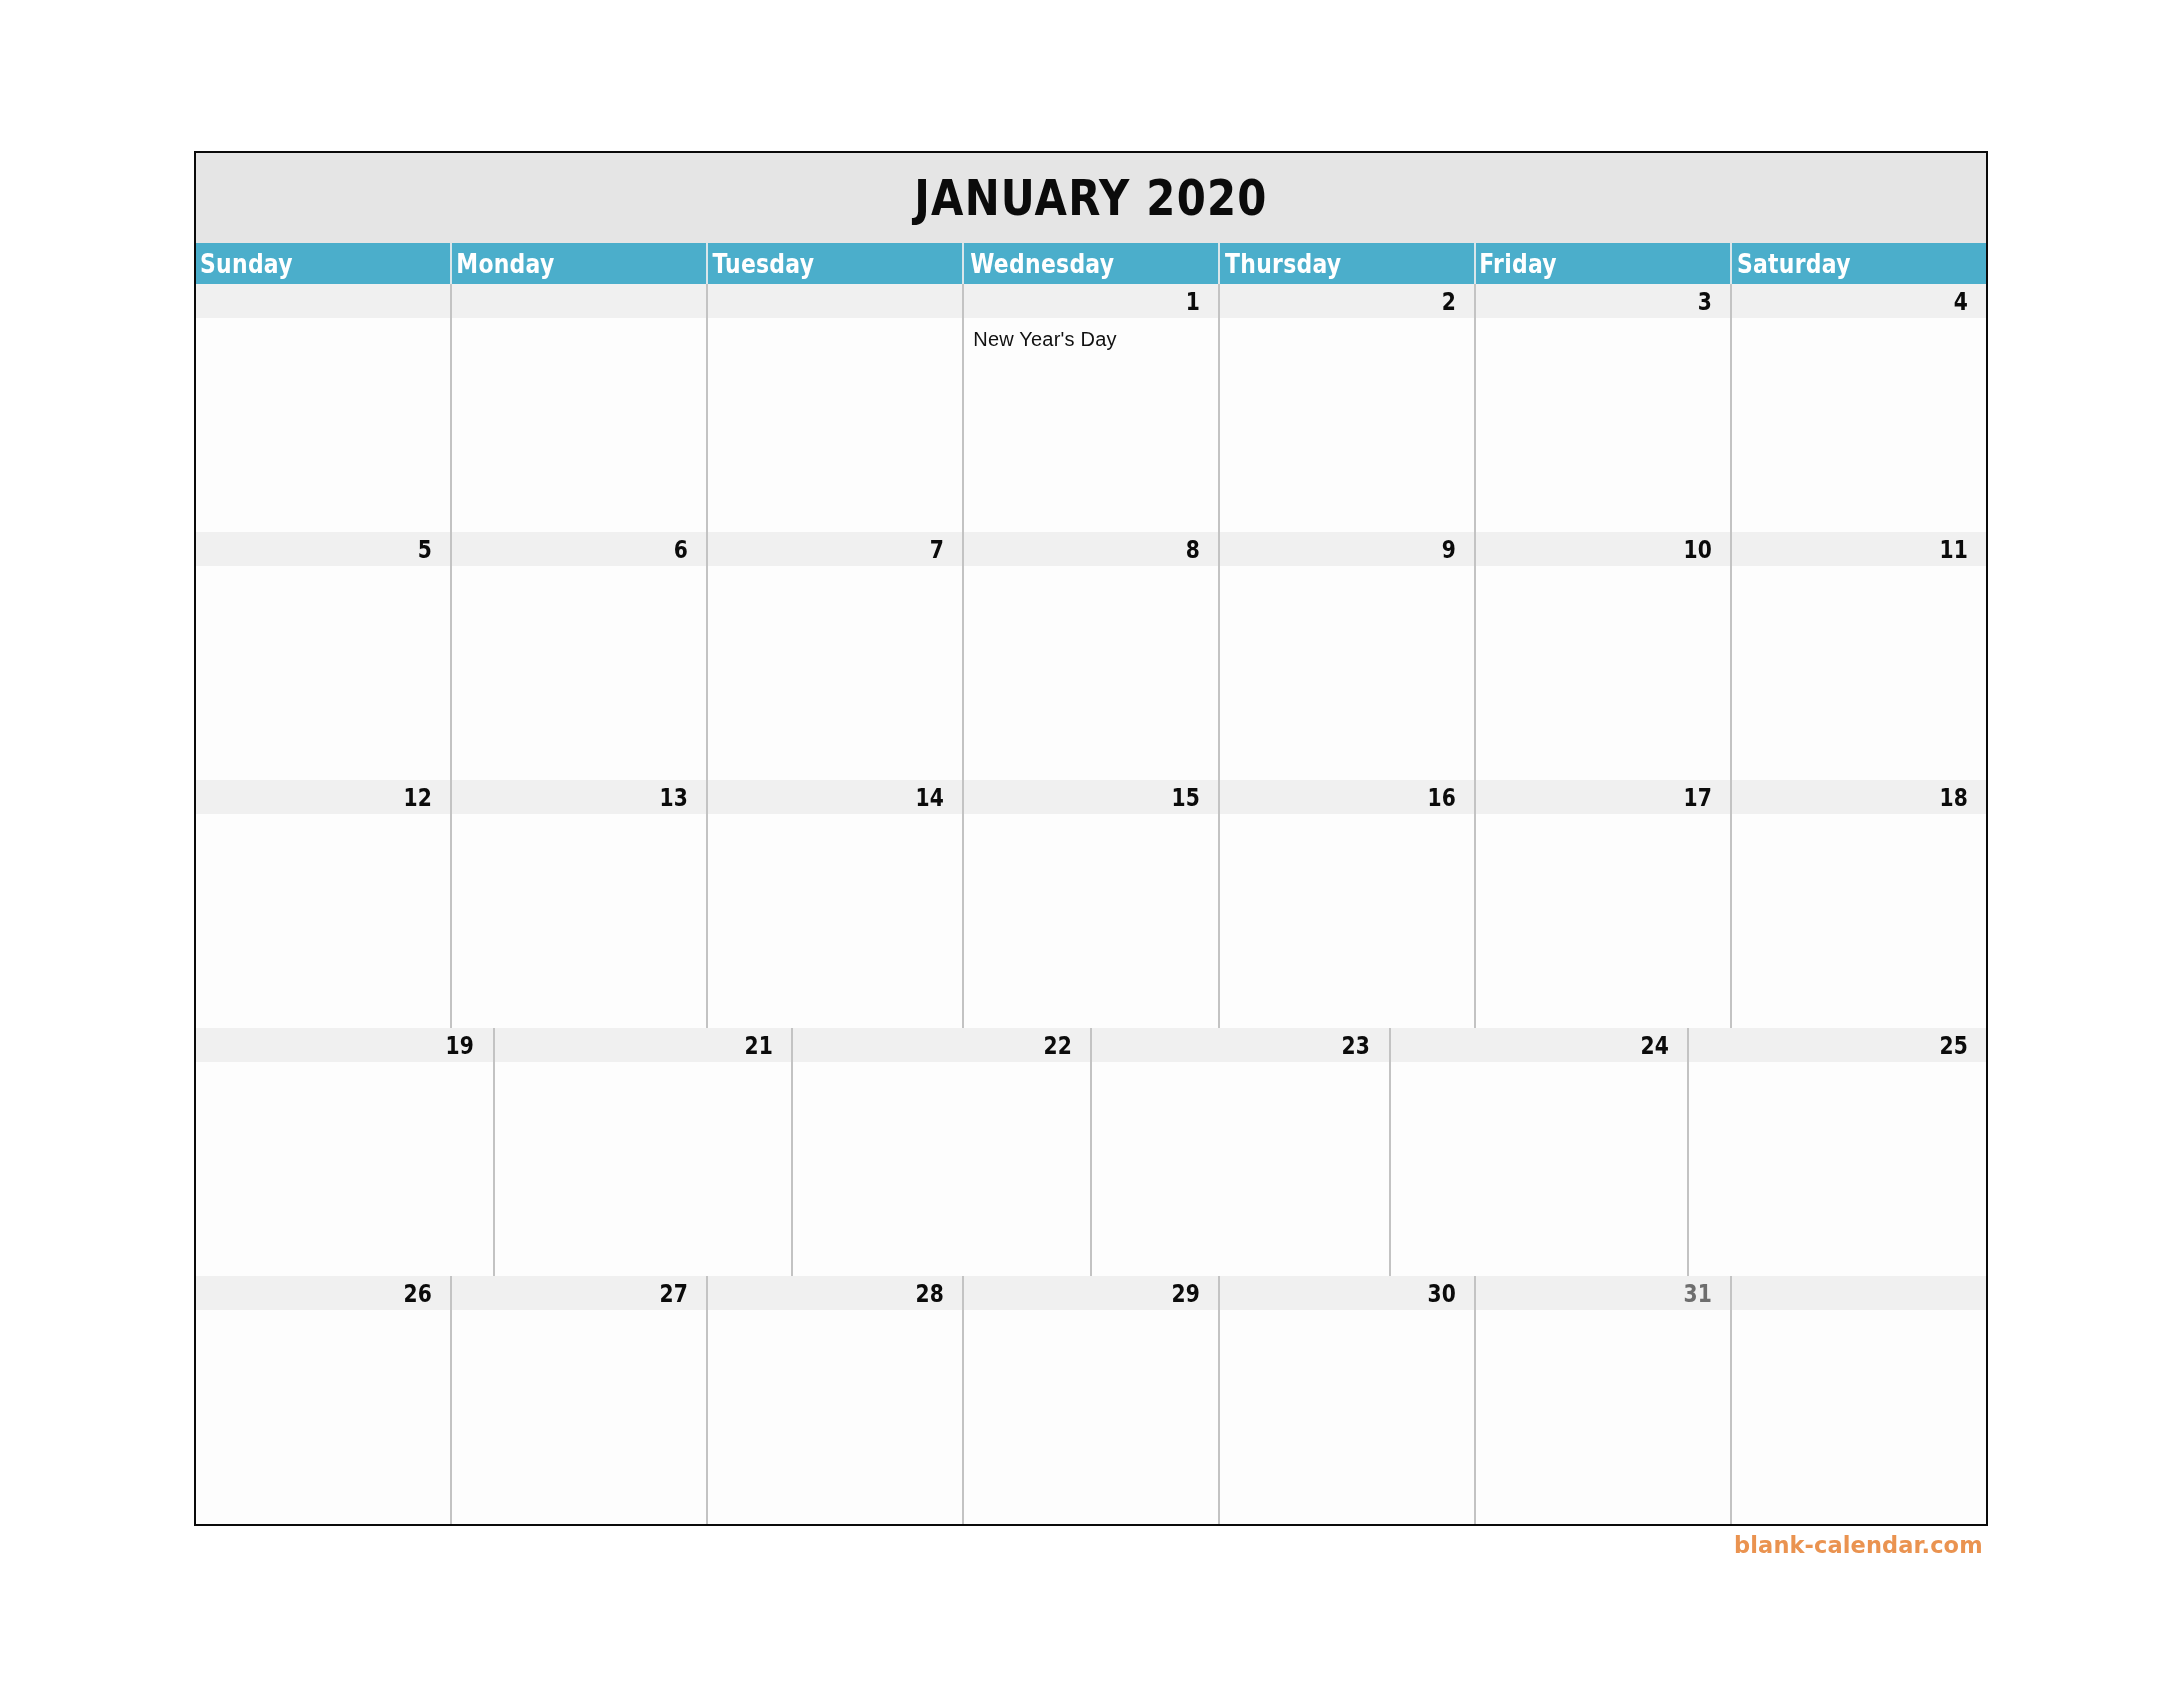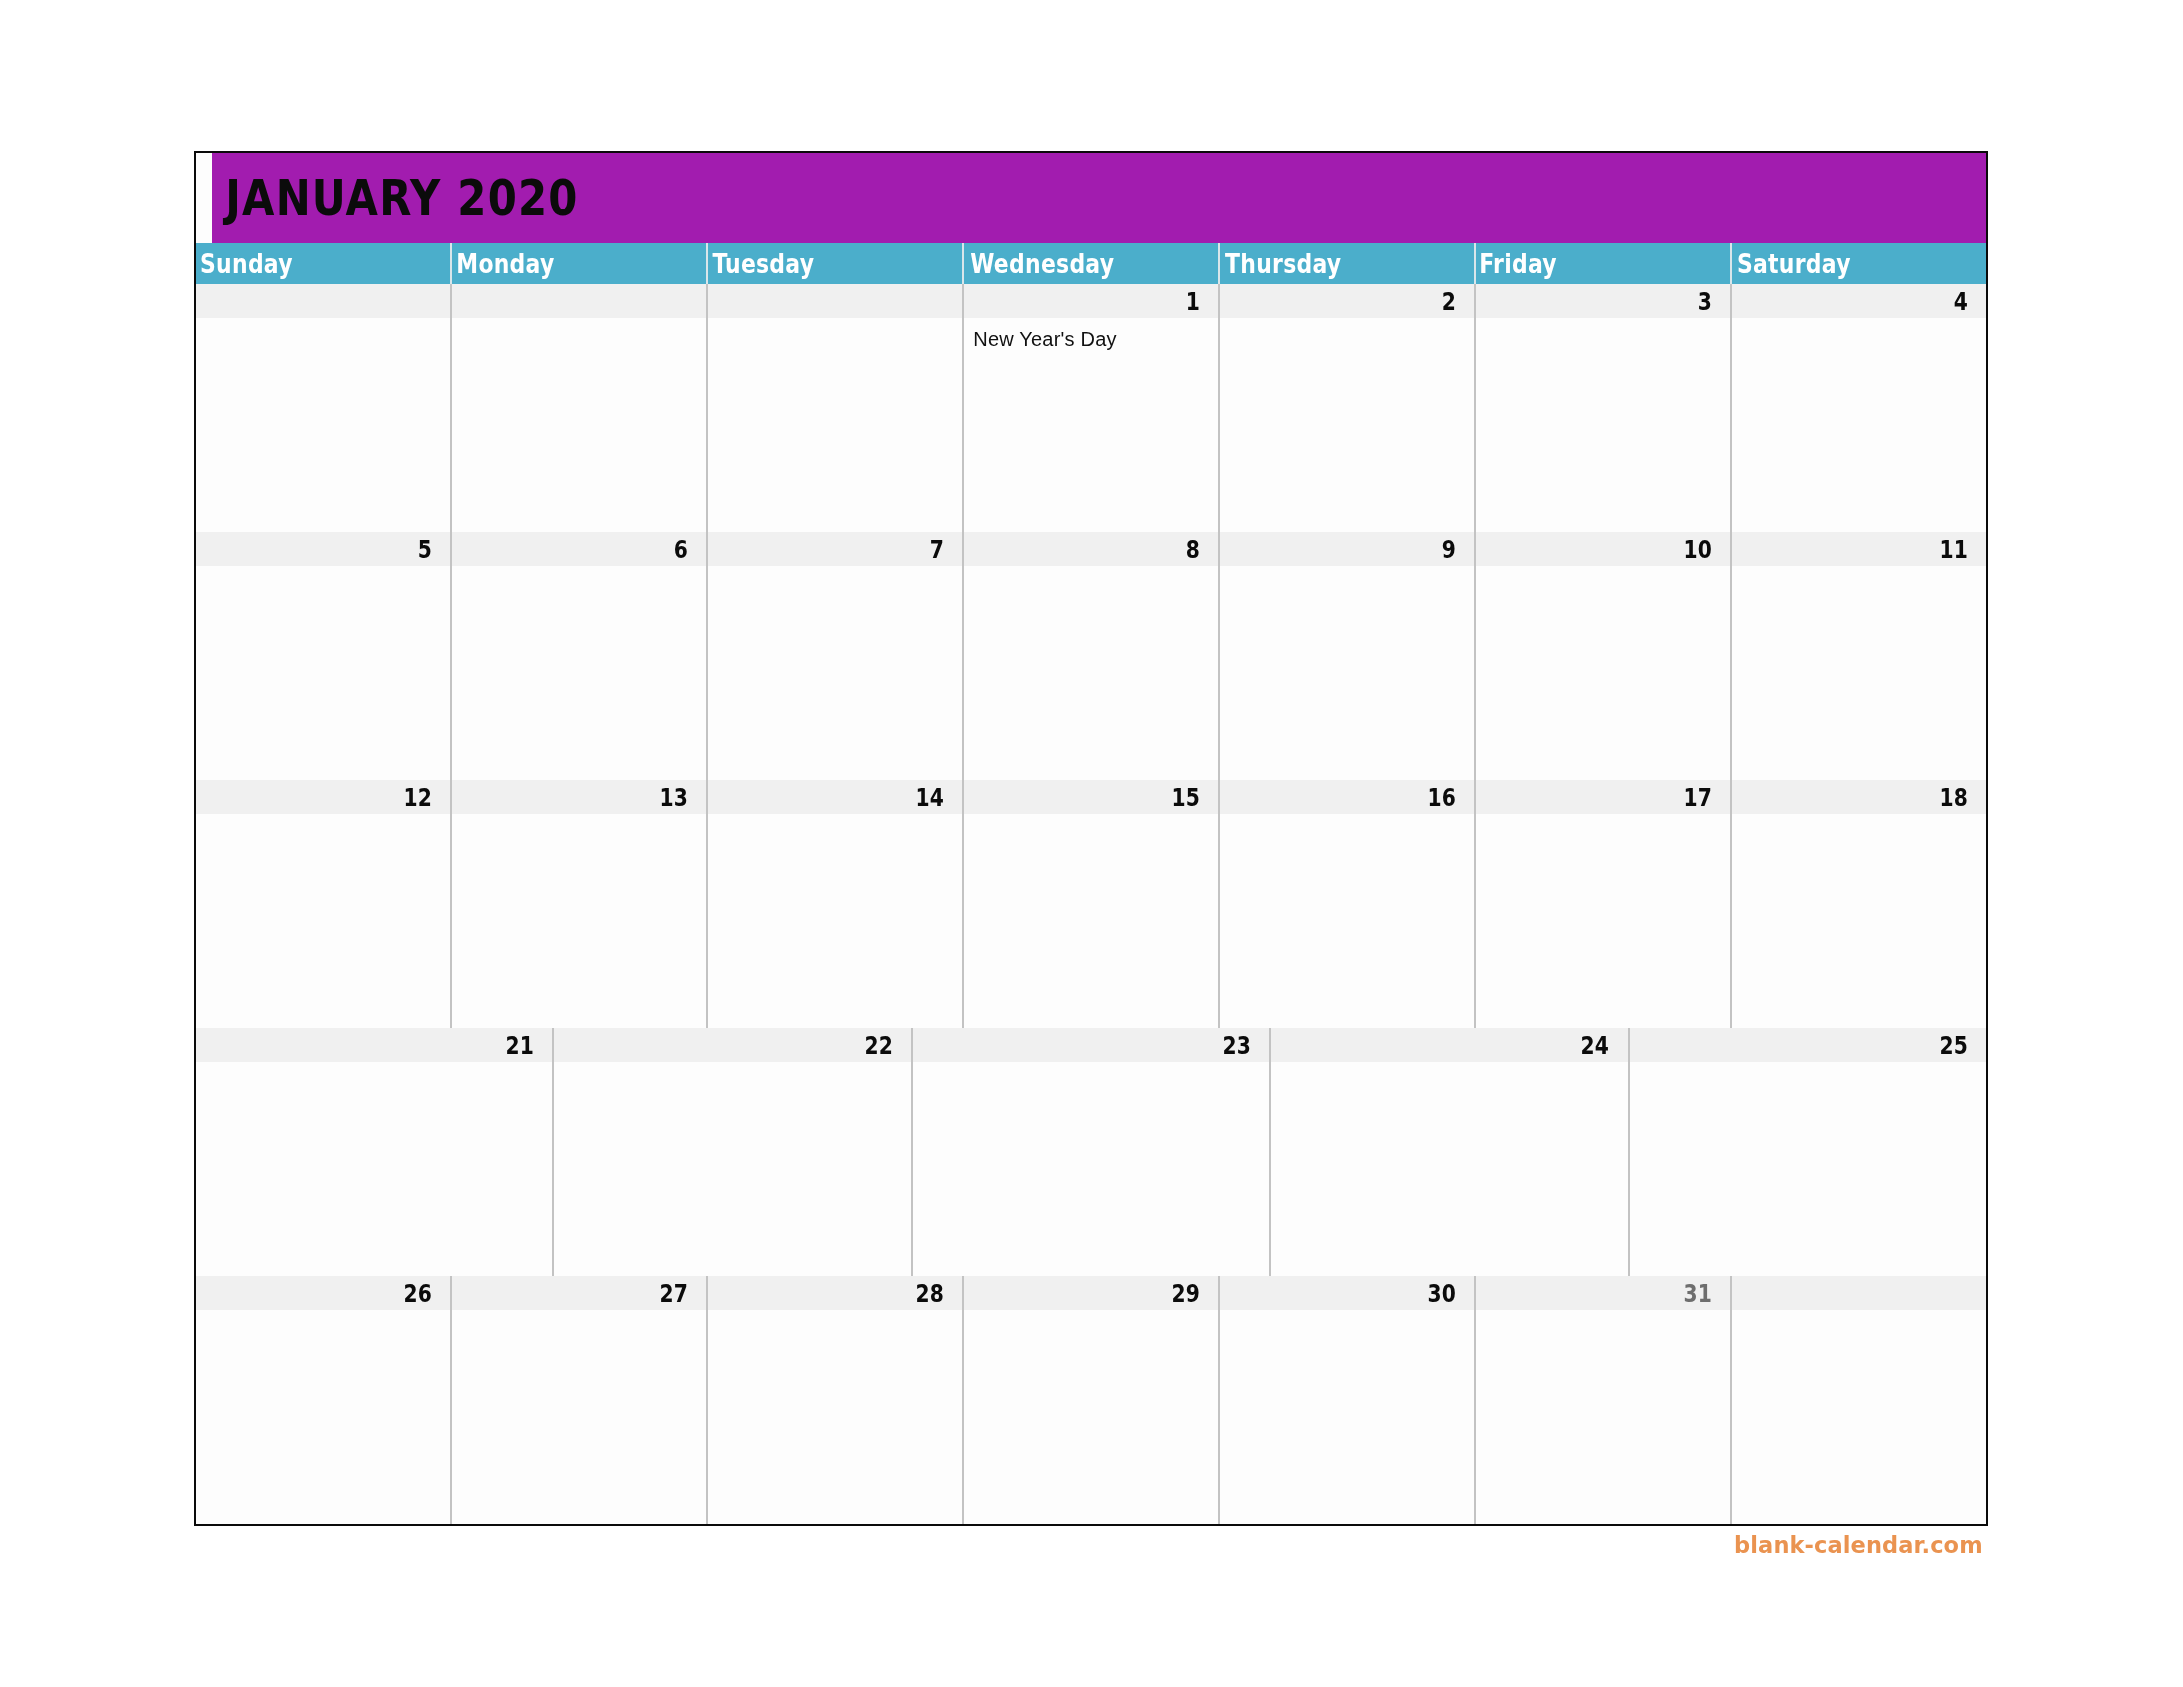--- a/index.html
+++ b/index.html
@@ -25,24 +25,24 @@
     border: 2.6px solid #0a0a0a;
     background: #fdfdfd;
     display: flex;
     flex-direction: column;
   }
 
   
   #title-band {
     height: 90px;
     flex: 0 0 90px;
-    background: #a21caf;
+    background: #e5e5e5;
     display: flex;
     align-items: center;
-    margin-left: 16px;
+    justify-content: center;
   }
   #month-title {
     font-family: "Liberation Sans Narrow", "DejaVu Sans Condensed", "Liberation Sans", sans-serif;
     font-weight: 700;
     font-size: 50px;
     letter-spacing: 1.3px;
     color: #0b0b0b;
     transform: scaleX(0.93);
     transform-origin: center center;
     white-space: nowrap;
@@ -360,20 +360,28 @@
         </div>
         <div class="events-area">
           <div class="event-text"></div>
         </div>
       </div>
     </div>
 
     <div class="week-row">
       <div class="day-cell">
         <div class="date-band">
+          <span class="date-number">19</span>
+        </div>
+        <div class="events-area">
+          <div class="event-text"></div>
+        </div>
+      </div>
+      <div class="day-cell">
+        <div class="date-band">
           <span class="date-number">21</span>
         </div>
         <div class="events-area">
           <div class="event-text"></div>
         </div>
       </div>
       <div class="day-cell">
         <div class="date-band">
           <span class="date-number">22</span>
         </div>

